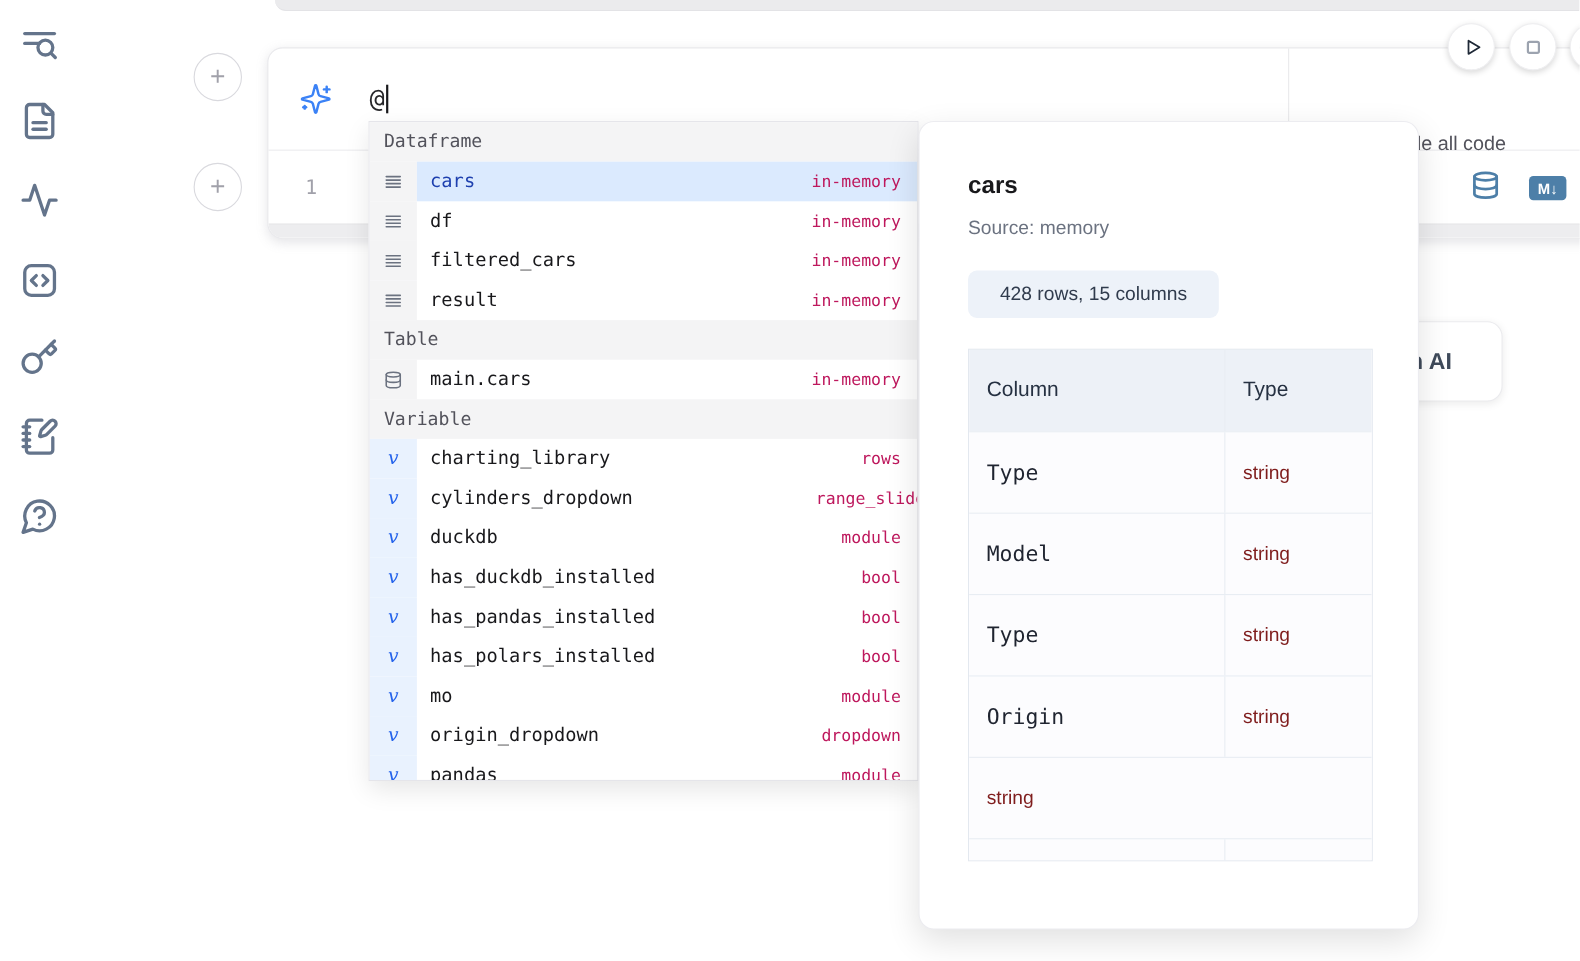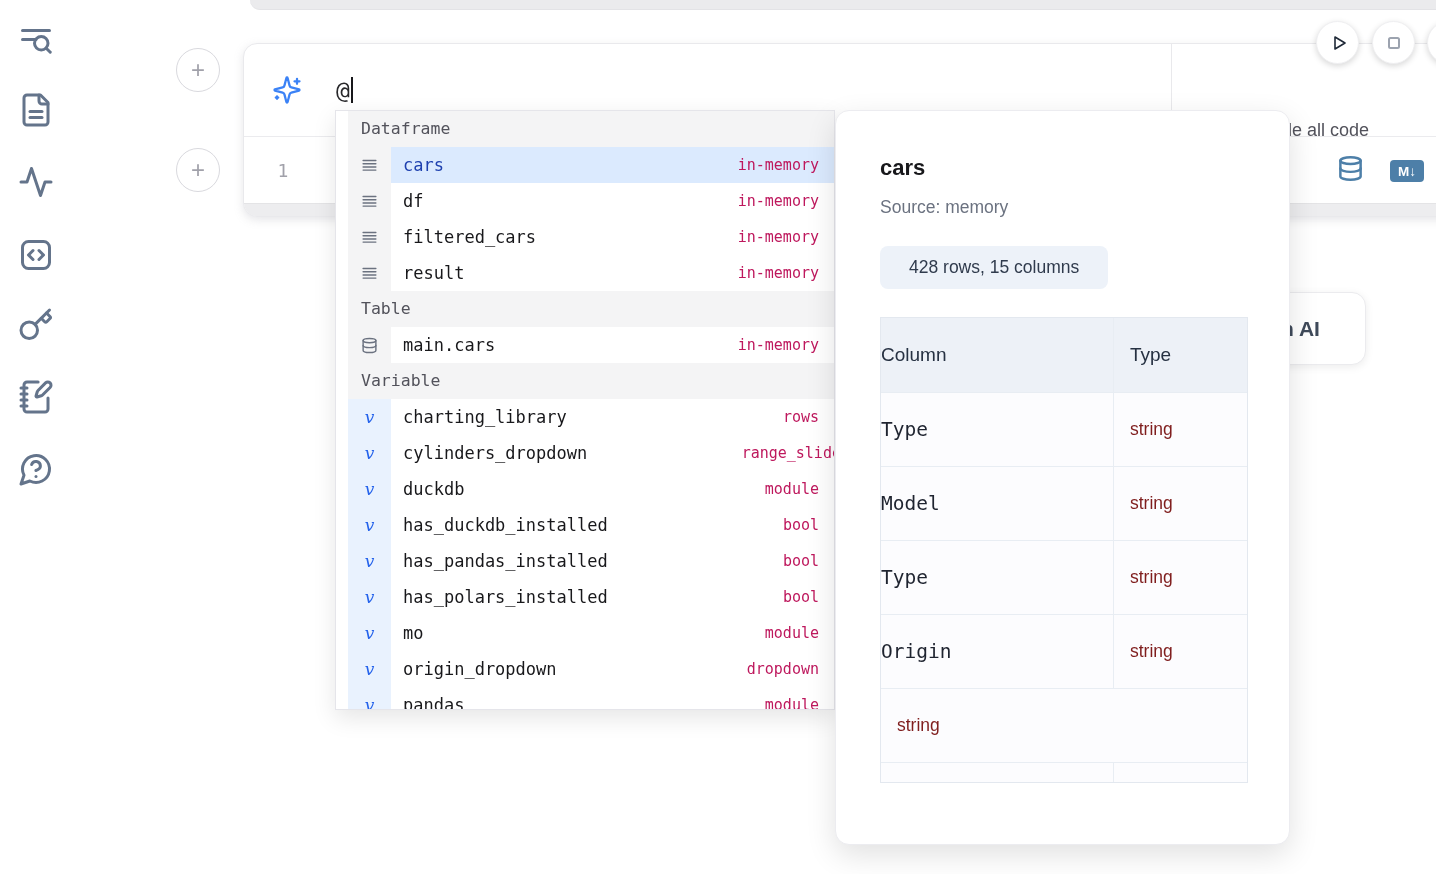--- a/index.html
+++ b/index.html
@@ -42,21 +42,21 @@
   .round-btn { position:absolute; top:21px; width:43px; height:43px; border-radius:50%;
                background:#fff; border:1px solid #efeff1; box-shadow:0 2px 6px rgba(0,0,0,.16);
                display:flex; align-items:center; justify-content:center; cursor:pointer; }
   .plus-btn { position:absolute; left:176px; width:44px; height:44px; border-radius:50%;
               background:#fff; border:1.5px solid #d9d9de; color:#a1a1aa; font-size:24px; font-weight:300;
               display:flex; align-items:center; justify-content:center; cursor:pointer; }
 
   
   .dropdown { position:absolute; left:335px; top:110px; width:500px; height:600px;
               background:#fff; border:1px solid #e5e5ea; box-shadow:0 8px 22px rgba(0,0,0,.10);
-              overflow:hidden; z-index:20; font-family:"DejaVu Sans Mono", monospace;padding-left:12px; }
+              overflow:hidden; z-index:20; font-family:"DejaVu Sans Mono", monospace; }
   .ac-section { height:36px; line-height:36px; background:#f4f4f5; color:#52525b;
                 font-size:16.5px; padding-left:13px; }
   .ac-row { height:36px; display:flex; cursor:pointer; }
   .ac-gutter { width:43px; flex:none; background:#f4f4f5; display:flex; align-items:center; justify-content:center; }
   .ac-gutter.var { background:#e9f2fe; }
   .var-glyph { font-family:"DejaVu Serif", serif; font-style:italic; font-size:17px; color:#2563eb; }
   .ac-main { flex:1; display:flex; align-items:center; overflow:hidden; }
   .ac-row.selected .ac-main { background:#dbeafe; }
   .ac-name { padding-left:12px; font-size:17px; color:#18181b; white-space:nowrap; }
   .ac-row.selected .ac-name { color:#1e40af; }
@@ -68,21 +68,21 @@
            background:#fff; border:1px solid #ececf0; border-radius:14px;
            box-shadow:0 10px 30px rgba(0,0,0,.12); z-index:30; padding:44px; overflow:hidden; }
   .popup-title { font-size:22px; font-weight:bold; color:#18181b; }
   .popup-source { margin-top:16px; font-size:17.5px; color:#6b7280; }
   .popup-badge { margin-top:28px; display:inline-block; background:#edf2f9; border-radius:8px;
                  padding:11px 29px; font-size:17.5px; color:#303b4d; }
   .schema-wrap { margin-top:28px; width:368px; height:466px; overflow:hidden;
                  border:1px solid #e3e8ef; }
   .schema-row { display:flex; height:74px; background:#fcfcfe; border-top:1px solid #e8edf3; }
   .schema-row.head { background:#edf1f7; border-top:none; }
-  .sc-col { width:233px; border-right:1px solid #e8edf3; display:flex; align-items:center; }
+  .sc-col { width:233px; border-right:1px solid #e8edf3; display:flex; align-items:center; padding-left:16px; }
   .sc-type { flex:1; display:flex; align-items:center; padding-left:16px; }
   .schema-row.head .sc-col, .schema-row.head .sc-type { font-size:19px; color:#263142; }
   .schema-row .col-name { font-family:"DejaVu Sans Mono", monospace; font-size:19.5px; color:#1f2430; }
   .schema-row .col-type { font-size:17.5px; color:#7f1d1d; }
 
   
   .ai-button { position:absolute; left:1272px; top:292px; width:94px; height:73px; background:#fff;
                border:1px solid #ebebee; border-radius:14px; box-shadow:0 2px 8px rgba(0,0,0,.08);
                z-index:10; display:flex; align-items:center; cursor:pointer; overflow:hidden; }
   .ai-button span { margin-left:8px; font-size:21px; font-weight:bold; color:#3f4a5a; white-space:nowrap; }

